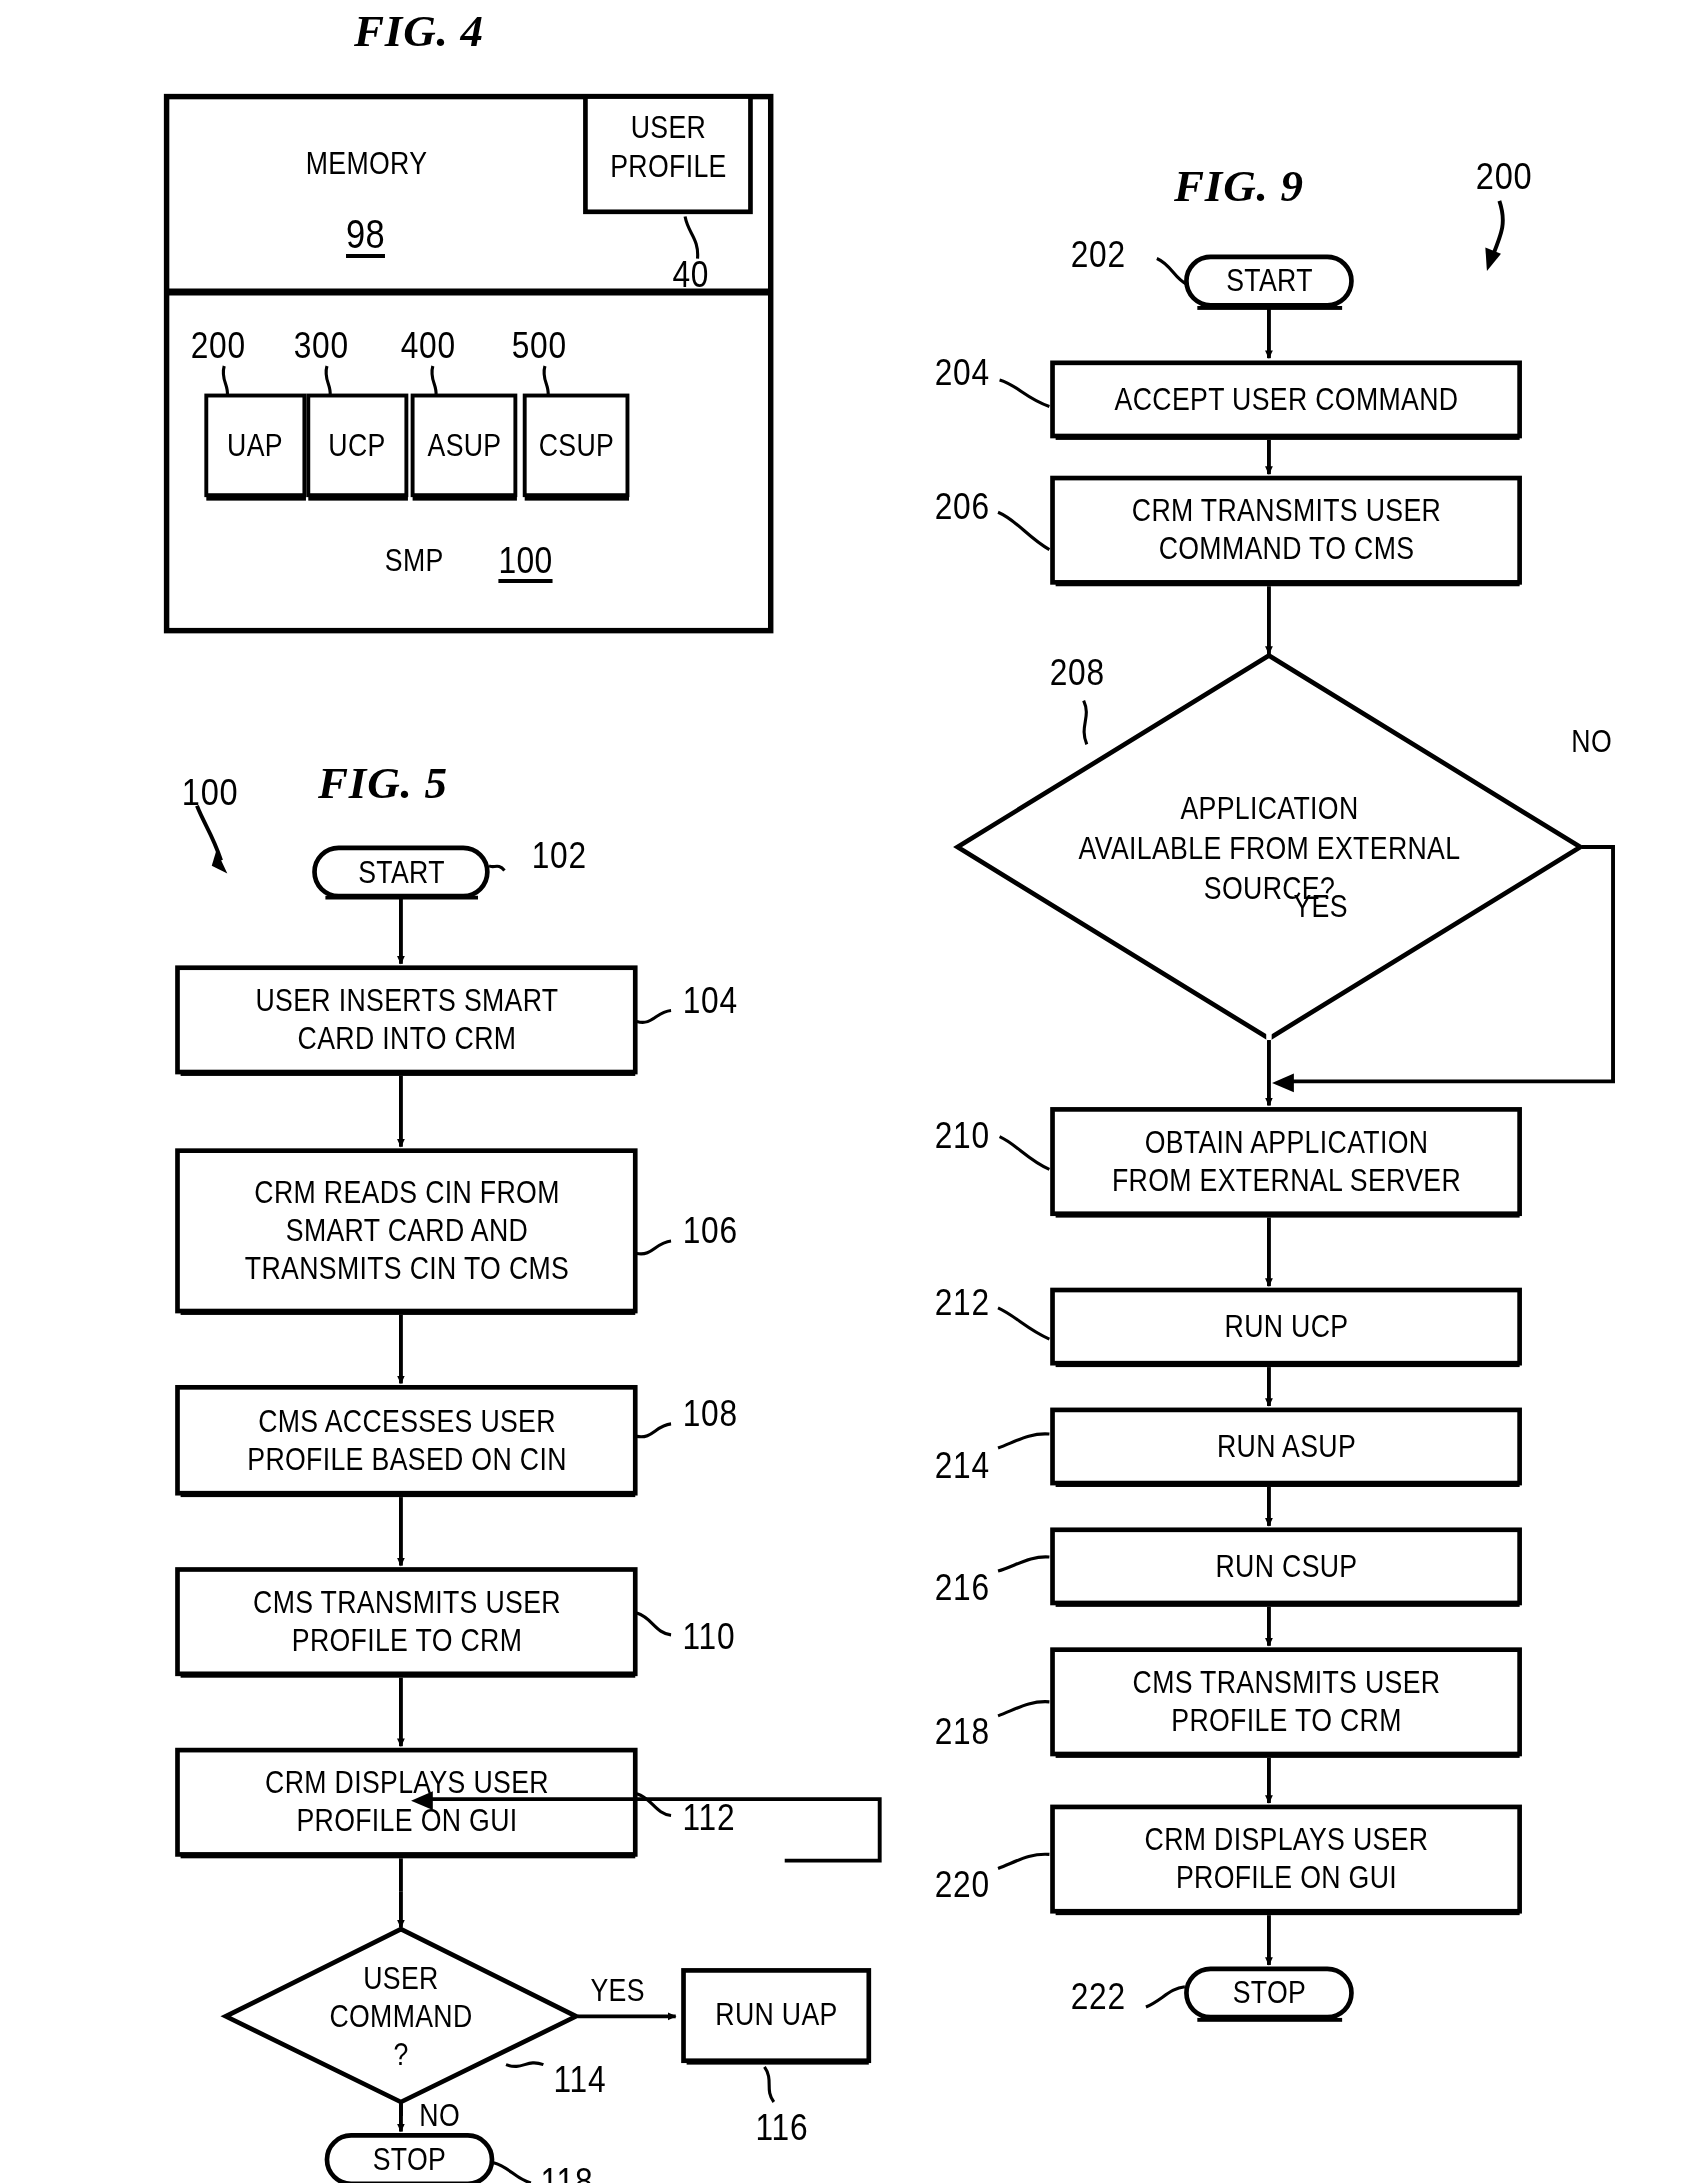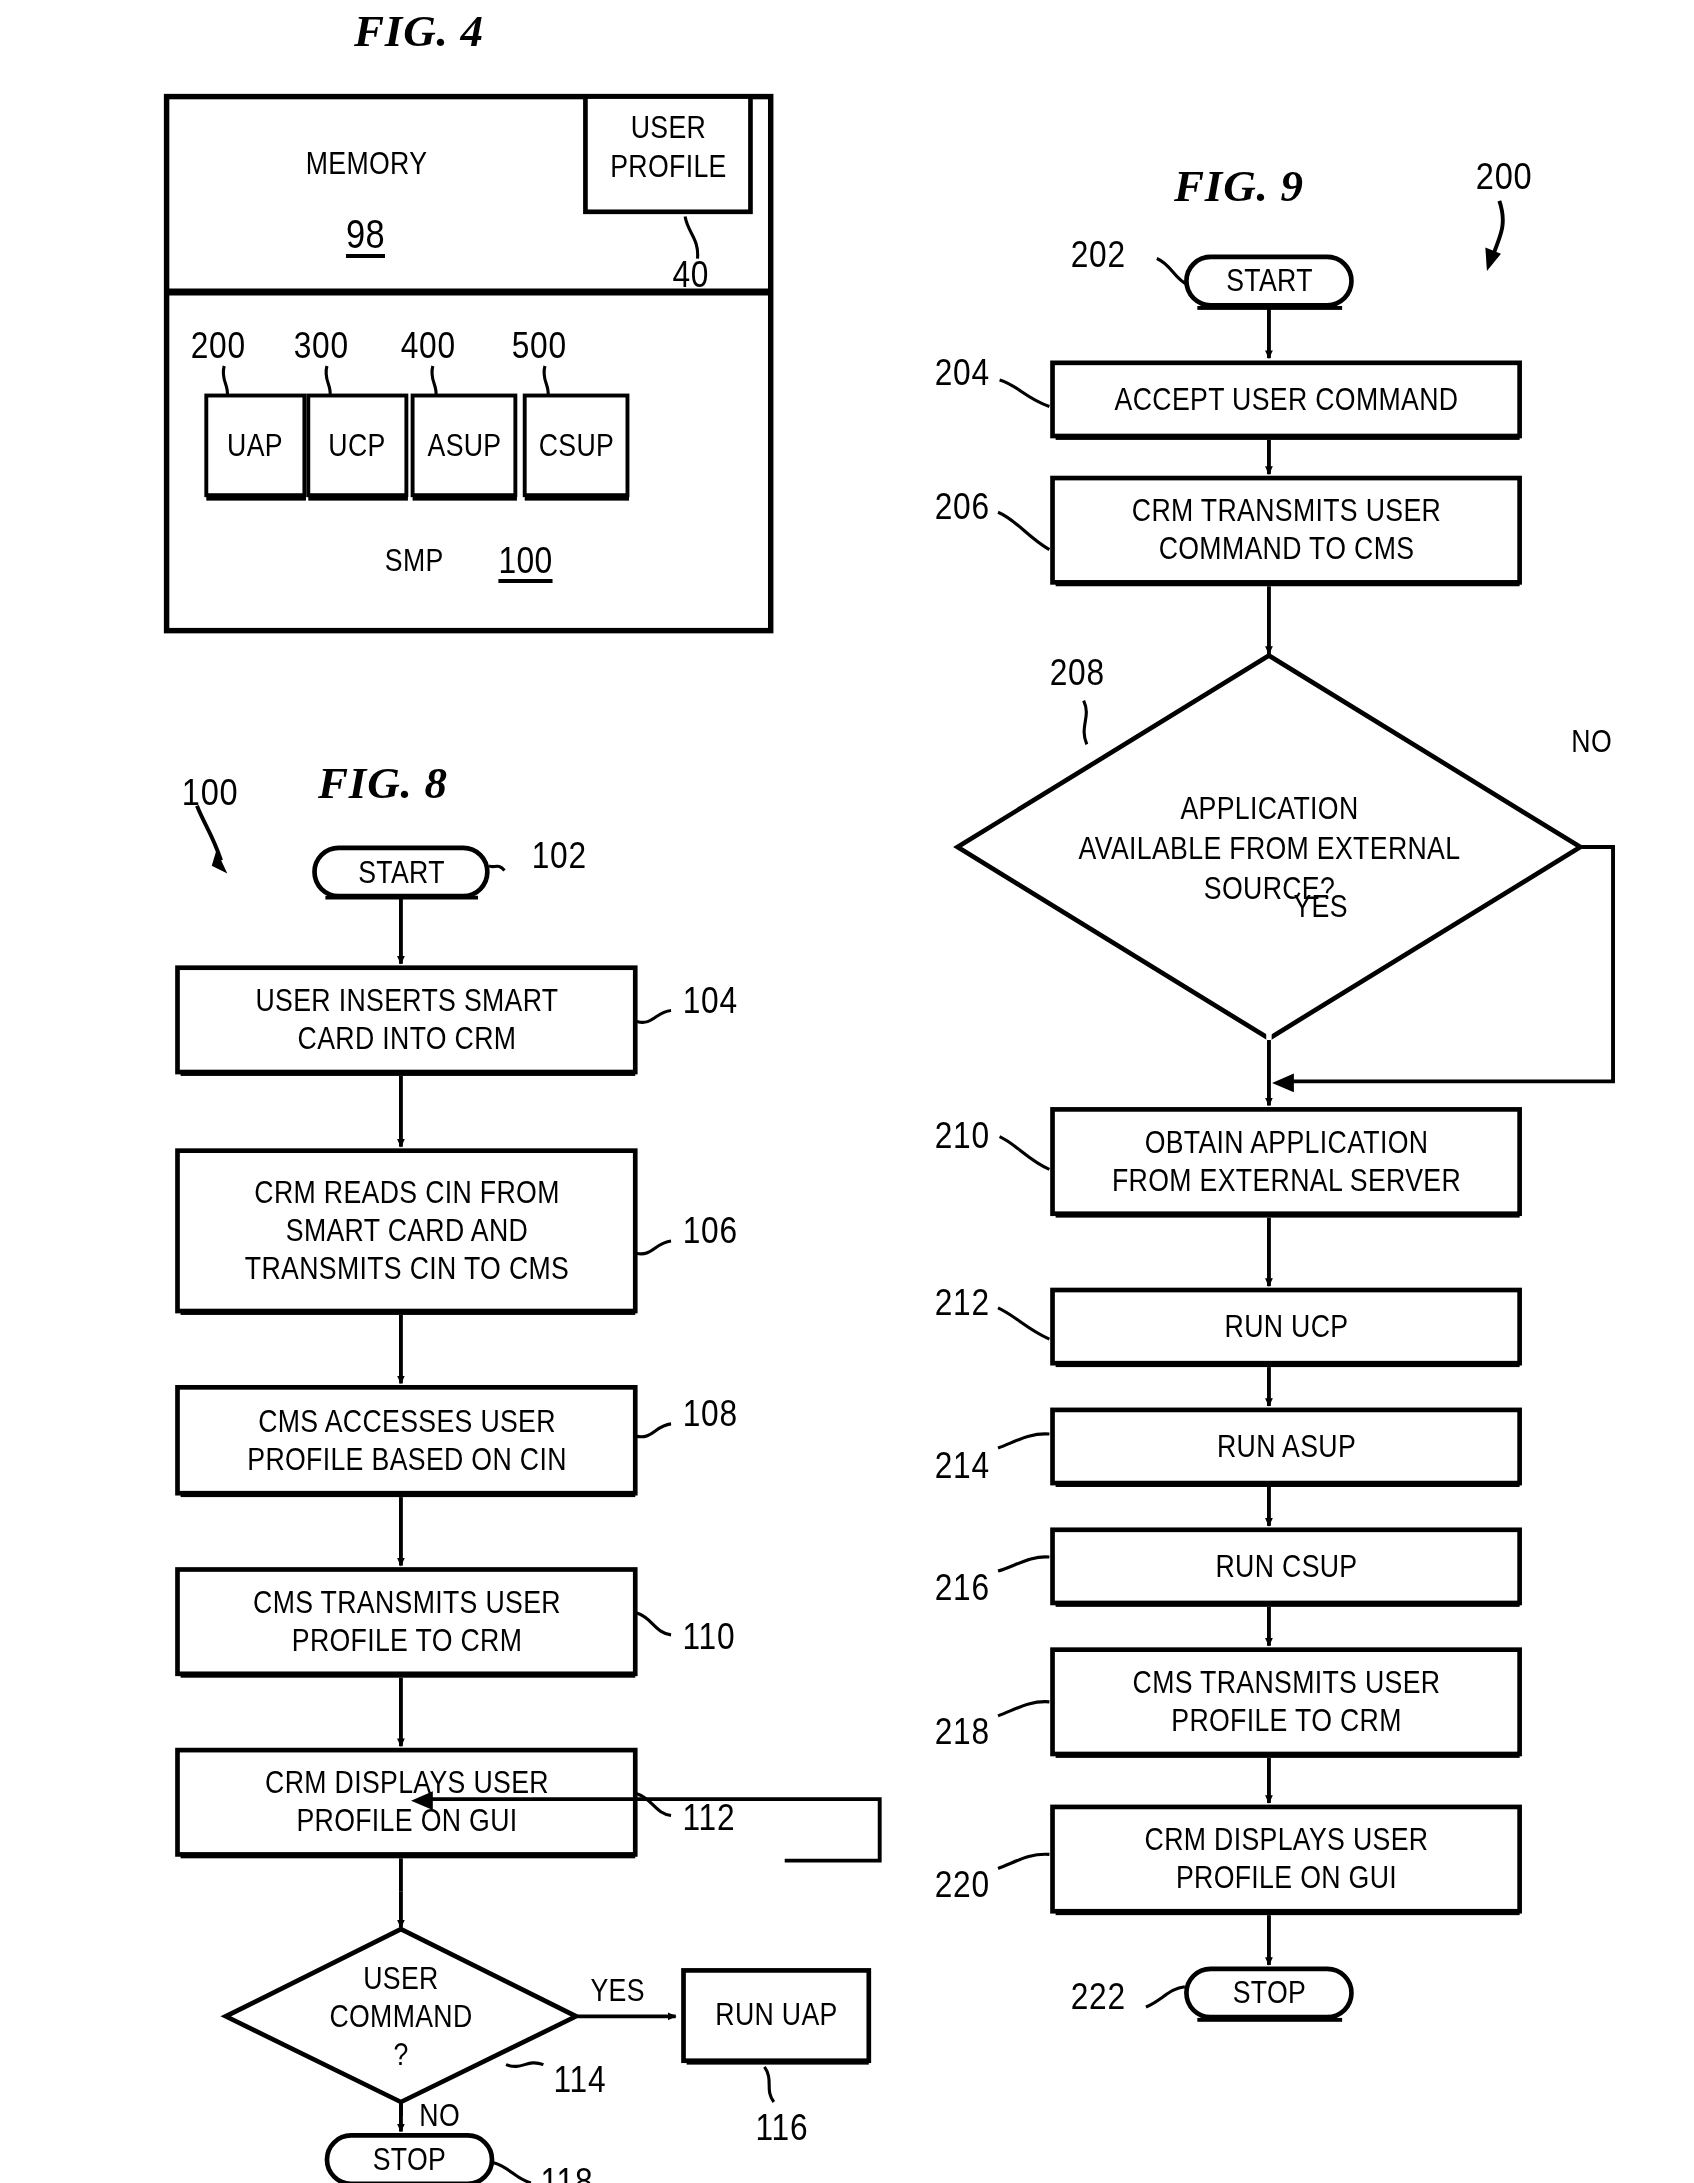--- a/index.html
+++ b/index.html
@@ -292,21 +292,21 @@
   <div class="refnum" style="left:508px; top:325px;">500</div>
 
   <div class="boxtext" style="left:206px; top:427px; width:98px; height:37px;">UAP</div>
   <div class="boxtext" style="left:308px; top:427px; width:98px; height:37px;">UCP</div>
   <div class="boxtext" style="left:413px; top:427px; width:103px; height:37px;">ASUP</div>
   <div class="boxtext" style="left:525px; top:427px; width:103px; height:37px;">CSUP</div>
 
   <div class="smalllabel" style="left:380px; top:543px;">SMP</div>
   <div class="smalllabel underline-num" style="left:494px; top:540px; font-size:37px;">100</div>
 
-  <div class="fig-title" style="left:318px; top:757px;">FIG. 8</div>
+  <div class="fig-title" style="left:318px; top:757px;">FIG. 5</div>
   <div class="refnum" style="left:178px; top:772px; font-size:37px;">100</div>
 
   <div class="boxtext" style="left:315px; top:850px; width:173px; height:45px;">START</div>
   <div class="refnum" style="left:528px; top:835px;">102</div>
 
   <div class="boxtext" style="left:178px; top:968px; width:458px; height:104px; white-space:pre-line;">USER INSERTS SMART
 CARD INTO CRM</div>
   <div class="refnum" style="left:679px; top:980px;">104</div>
 
   <div class="boxtext" style="left:178px; top:1151px; width:458px; height:160px; white-space:pre-line;">CRM READS CIN FROM

